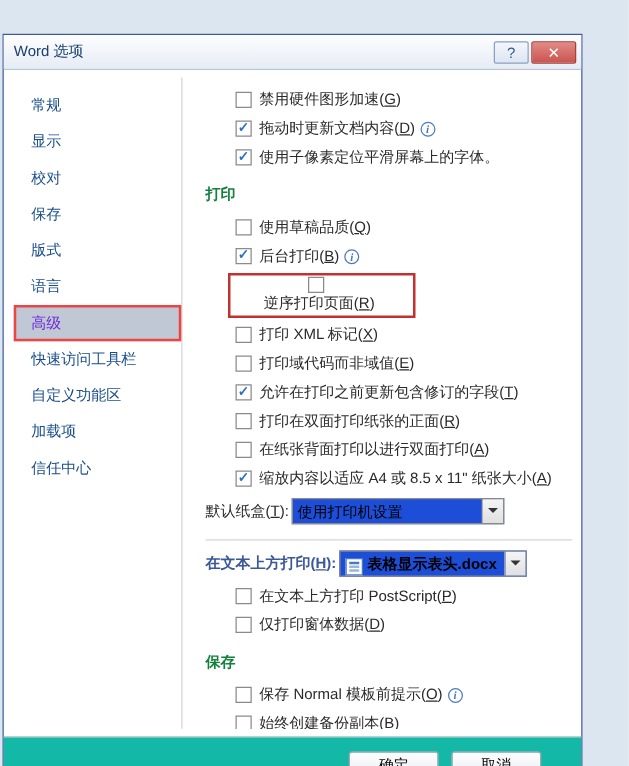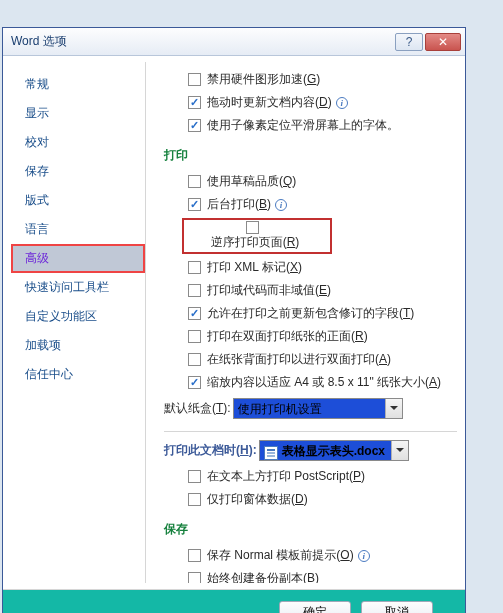--- a/index.html
+++ b/index.html
@@ -136,21 +136,21 @@
           <span class="field-label"><span>默认纸盒(</span><span class="hotkey">T</span><span>):</span></span>
           <div class="select-box" style="flex:1; max-width:170px;">
             <span>使用打印机设置</span>
             <span class="dropdown-arrow"></span>
           </div>
         </div>
 
         <hr class="divider">
 
         <div class="field-row">
-          <span class="field-label" style="font-weight:bold; color:#3b5998;"><span>打印此文档时(</span><span class="hotkey">H</span><span>):</span></span>
+          <span class="field-label" style="font-weight:bold; color:#3b5998;"><span>在文本上方打印(</span><span class="hotkey">H</span><span>):</span></span>
           <div class="select-box" style="flex:1; max-width:150px;font-weight:bold;">
             <span class="doc-icon"></span>
             <span>表格显示表头.docx</span>
             <span class="dropdown-arrow"></span>
           </div>
         </div>
 
         <div class="indent">
           <div class="check-row">
             <span class="checkbox"></span>

